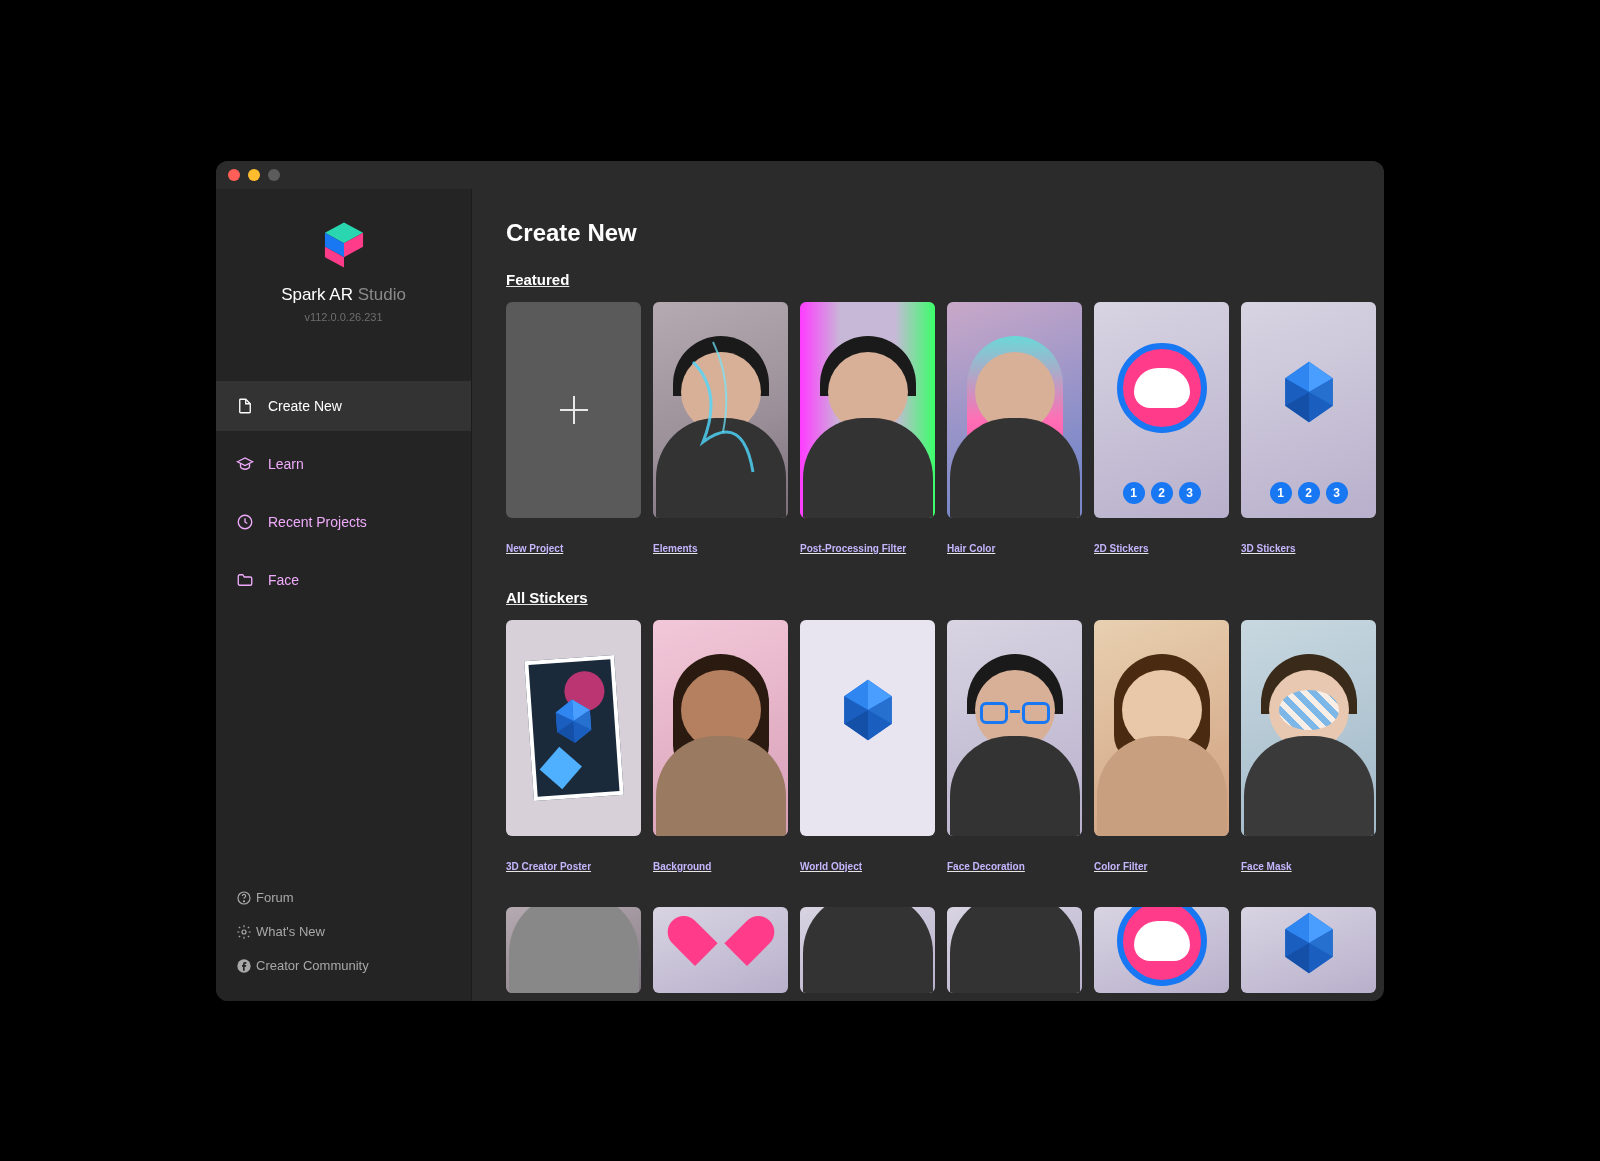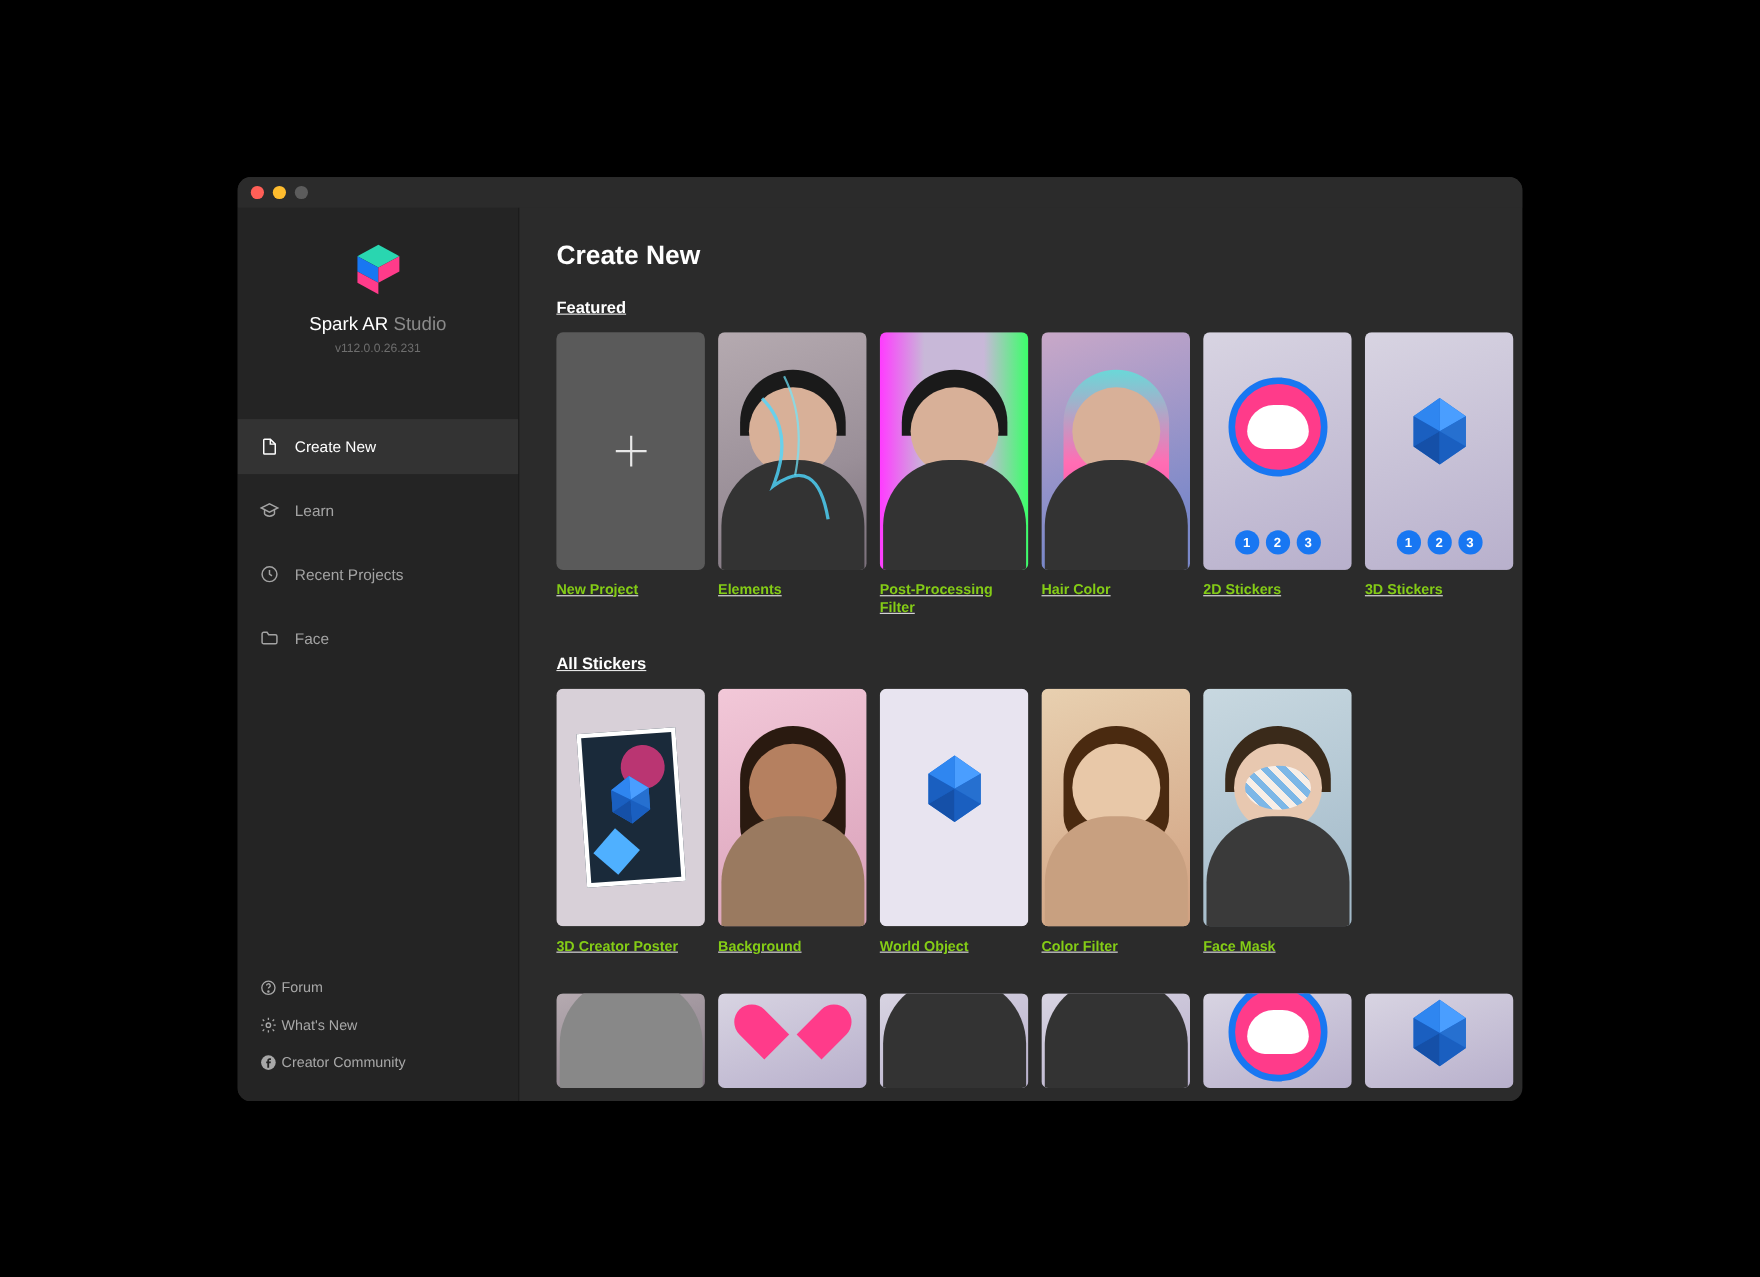--- a/index.html
+++ b/index.html
@@ -53,21 +53,21 @@
   .brand-title { font-size: 17px; font-weight: 500; color: #fff; }
   .brand-title .muted { color: #8a8a8a; font-weight: 400; }
   .version { font-size: 11px; color: #6e6e6e; margin-top: 6px; }
   .nav { margin-top: 34px; }
   .nav-item {
     display: flex;
     align-items: center;
     gap: 14px;
     padding: 0 20px;
     height: 50px;
-    color: #a3a3a3;
+    color: #f0abfc;
     font-size: 14px;
     cursor: pointer;
   }
   .nav-item.active { background: #333333; color: #fff; }
   .nav-item + .nav-item { margin-top: 8px; }
   .nav-item .icon { width: 18px; height: 18px; flex-shrink: 0; display:flex; align-items:center; justify-content:center; }
   .sidebar-bottom { margin-top: auto; padding: 8px 0 18px 0; }
   .bottom-item {
     display: flex;
     align-items: center;
@@ -100,21 +100,21 @@
   .thumb {
     width: 135px;
     height: 216px;
     border-radius: 6px;
     background: #4a4a4a;
     position: relative;
     overflow: hidden;
   }
   .thumb.blank { background: #5a5a5a; display:flex; align-items:center; justify-content:center; }
   .plus { color: #e8e8e8; }
-  .card-label { font-size: 13px; font-weight: 600; color: #84cc16; margin-top: 10px; line-height: 1.3; }
+  .card-label { font-size: 10px; font-weight: 600; color: #c4b5fd; margin-top: 24px; line-height: 1.3; }
   
   .thumb .bg { position:absolute; inset:0; }
   .thumb .grad1 { background: linear-gradient(160deg, #b5aab0 0%, #9a8f98 60%, #7a6f7a 100%); }
   .thumb .grad2 { background: linear-gradient(160deg, #c9a8c8 0%, #7a88c9 80%); }
   .thumb .gradpink { background: linear-gradient(160deg, #f2c8d8 0%, #d89fb8 100%); }
   .thumb .gradblue { background: linear-gradient(160deg, #d8d4e2 0%, #b8b0cc 100%); }
   .thumb .gradwarm { background: linear-gradient(160deg, #e8d0b0 0%, #d0a080 100%); }
   .thumb .gradcool { background: linear-gradient(160deg, #c8d8e0 0%, #a0b8c8 100%); }
   .head {
     position:absolute; left:50%; transform:translateX(-50%);
@@ -414,20 +414,34 @@
                       <polygon points="4,20 30,35 4,50" fill="#1a5fc0"></polygon>
                       <polygon points="56,20 30,35 56,50" fill="#2670d0"></polygon>
                       <polygon points="30,35 4,50 30,68" fill="#1550a8"></polygon>
                       <polygon points="30,35 56,50 30,68" fill="#1a5fc0"></polygon>
                     </svg></div>
                 </div>
                 <div class="card-label">World Object</div>
               </div>
               <div class="card">
                 <div class="thumb">
+                  <div class="bg gradblue"></div>
+                  <div class="hair black"></div>
+                  <div class="head"></div>
+                  <div class="glasses">
+                    <div class="lens l"></div>
+                    <div class="bridge"></div>
+                    <div class="lens r"></div>
+                  </div>
+                  <div class="torso dark"></div>
+                </div>
+                <div class="card-label">Face Decoration</div>
+              </div>
+              <div class="card">
+                <div class="thumb">
                   <div class="bg gradwarm"></div>
                   <div class="hair" style="background:#4a2a10;height:110px;border-radius:50px 50px 30px 30px"></div>
                   <div class="head" style="background:#e8c8a8"></div>
                   <div class="torso" style="background:#c8a080"></div>
                 </div>
                 <div class="card-label">Color Filter</div>
               </div>
               <div class="card">
                 <div class="thumb">
                   <div class="bg gradcool"></div>

